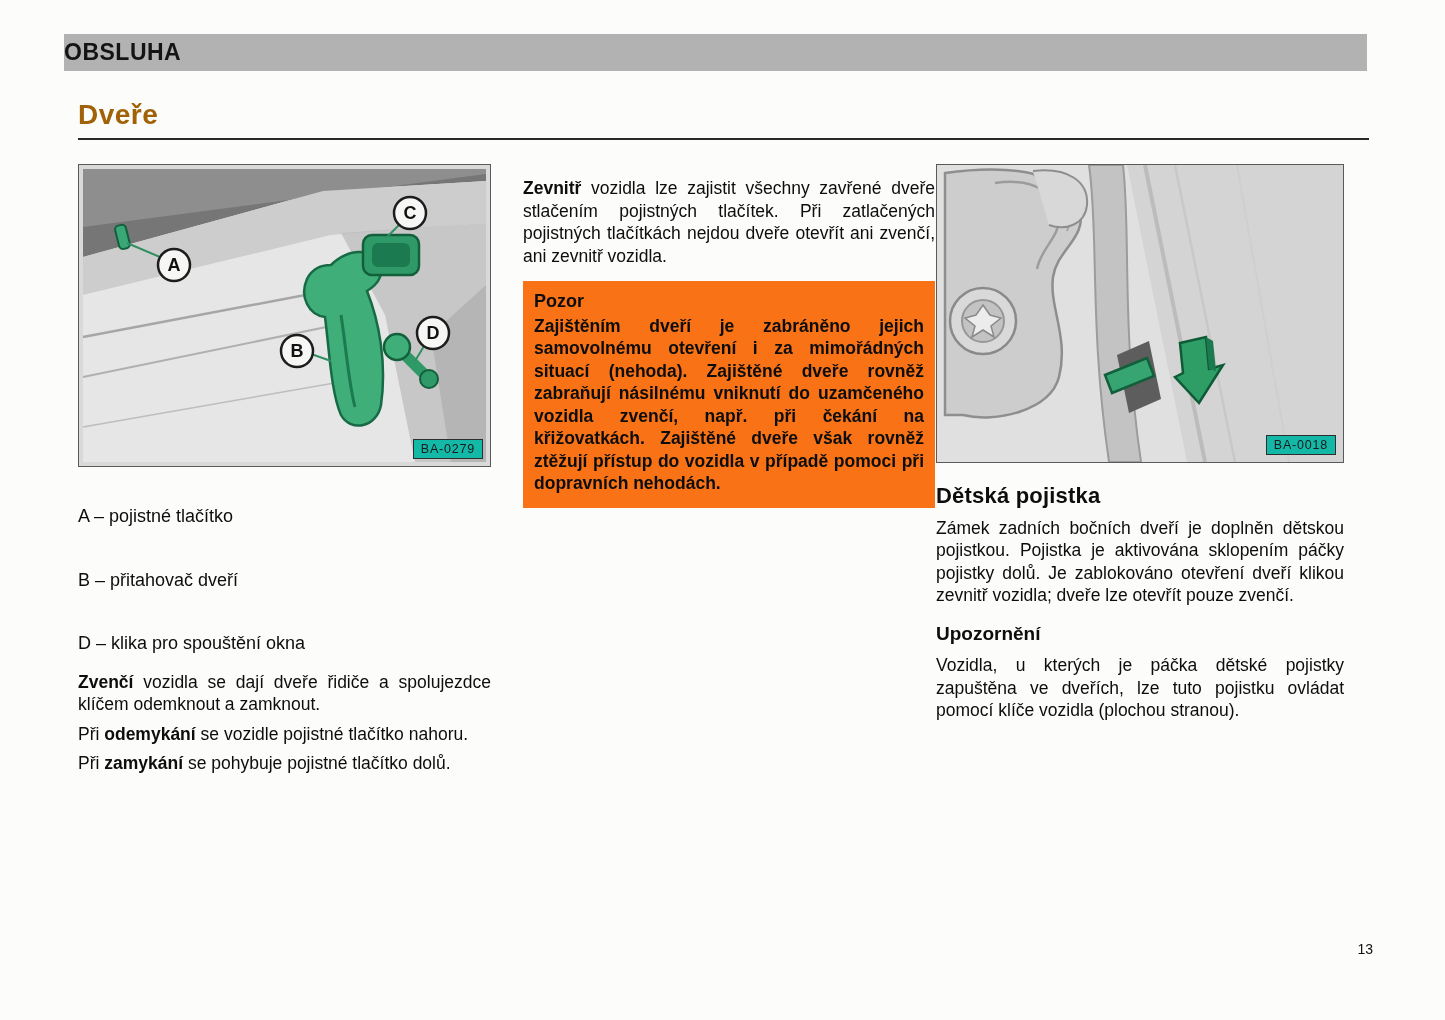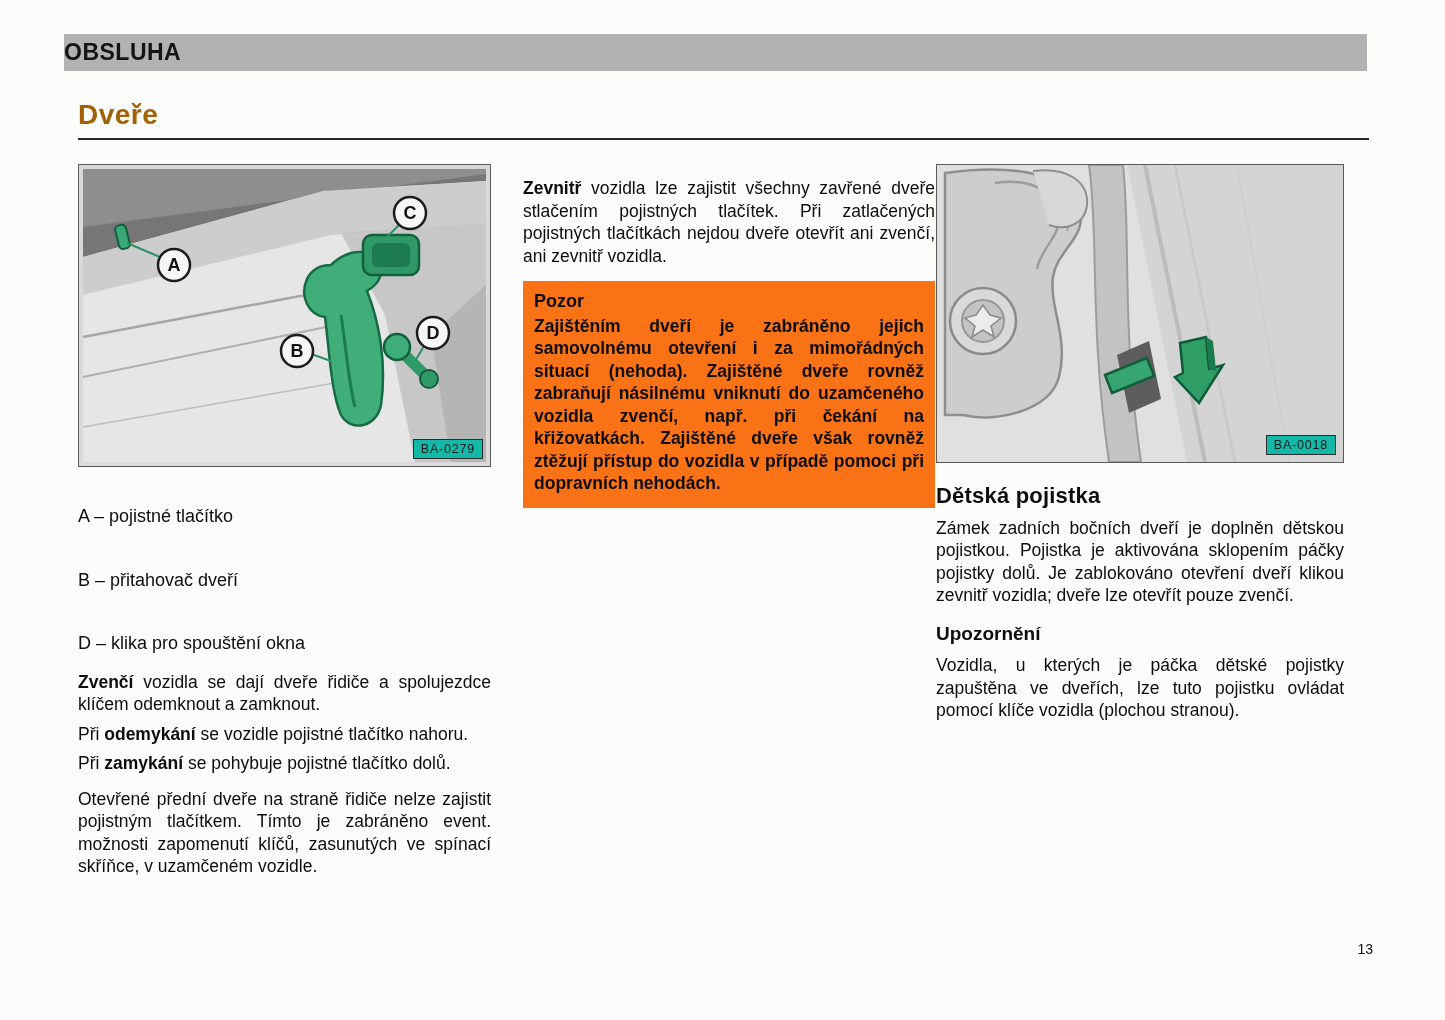--- a/index.html
+++ b/index.html
@@ -126,21 +126,20 @@
 
     <div class="legend">
       <div class="legend-row">A – pojistné tlačítko</div>
       <div class="legend-row">B – přitahovač dveří</div>
       <div class="legend-row">D – klika pro spouštění okna</div>
     </div>
 
     <p class="para gap"><b>Zvenčí</b><span> vozidla se dají dveře řidiče a spolujezdce klíčem odemknout a zamknout.</span></p>
     <p class="para"><span>Při </span><b>odemykání</b><span> se vozidle pojistné tlačítko nahoru.</span></p>
     <p class="para"><span>Při </span><b>zamykání</b><span> se pohybuje pojistné tlačítko dolů.</span></p>
-    <p class="para gap">Otevřené přední dveře na straně řidiče nelze zajistit pojistným tlačítkem. Tímto je zabráněno event. možnosti zapomenutí klíčů, zasunutých ve spínací skříňce, v uzamčeném vozidle.</p>
   </div>
 
   <div class="col col-middle">
     <p class="para gap"><b>Zevnitř</b><span> vozidla lze zajistit všechny zavřené dveře stlačením pojistných tlačítek. Při zatlačených pojistných tlačítkách nejdou dveře otevřít ani zvenčí, ani zevnitř vozidla.</span></p>
 
     <div class="warning-box">
       <div class="warn-title">Pozor</div>
       <div class="warn-body">Zajištěním dveří je zabráněno jejich samovolnému otevření i za mimořádných situací (nehoda). Zajištěné dveře rovněž zabraňují násilnému vniknutí do uzamčeného vozidla zvenčí, např. při čekání na křižovatkách. Zajištěné dveře však rovněž ztěžují přístup do vozidla v případě pomoci při dopravních nehodách.</div>
     </div>
   </div>

